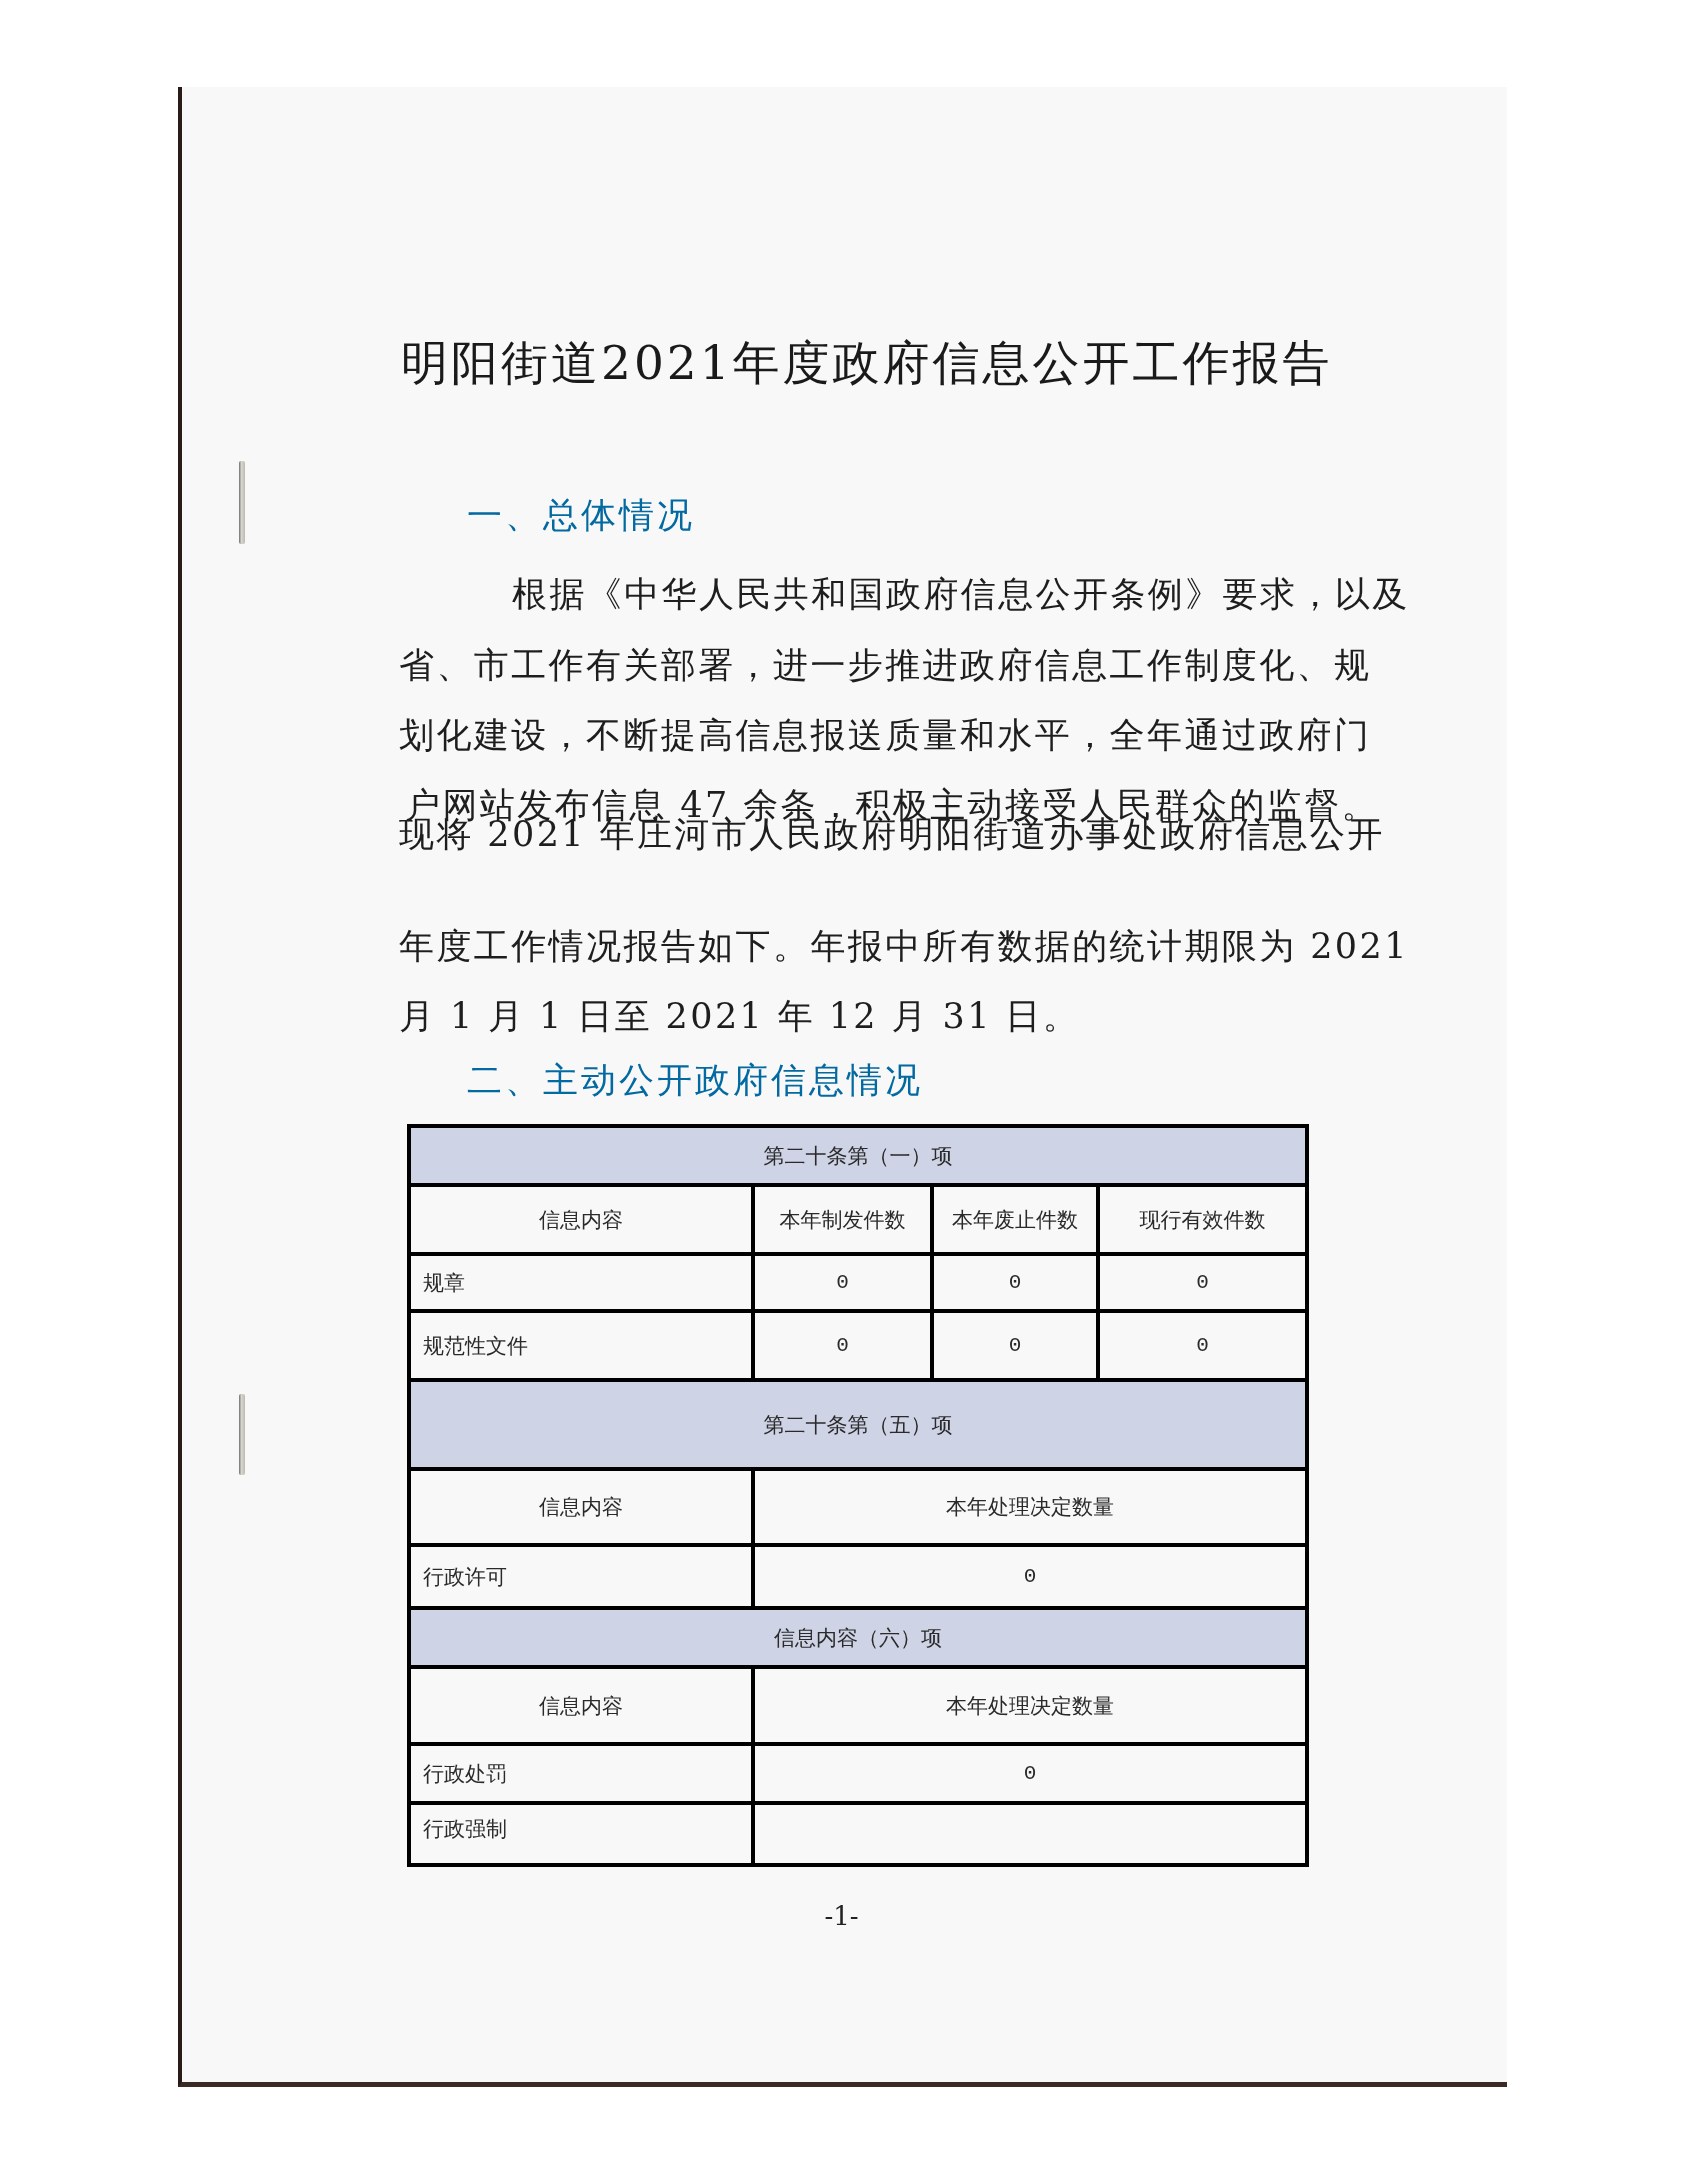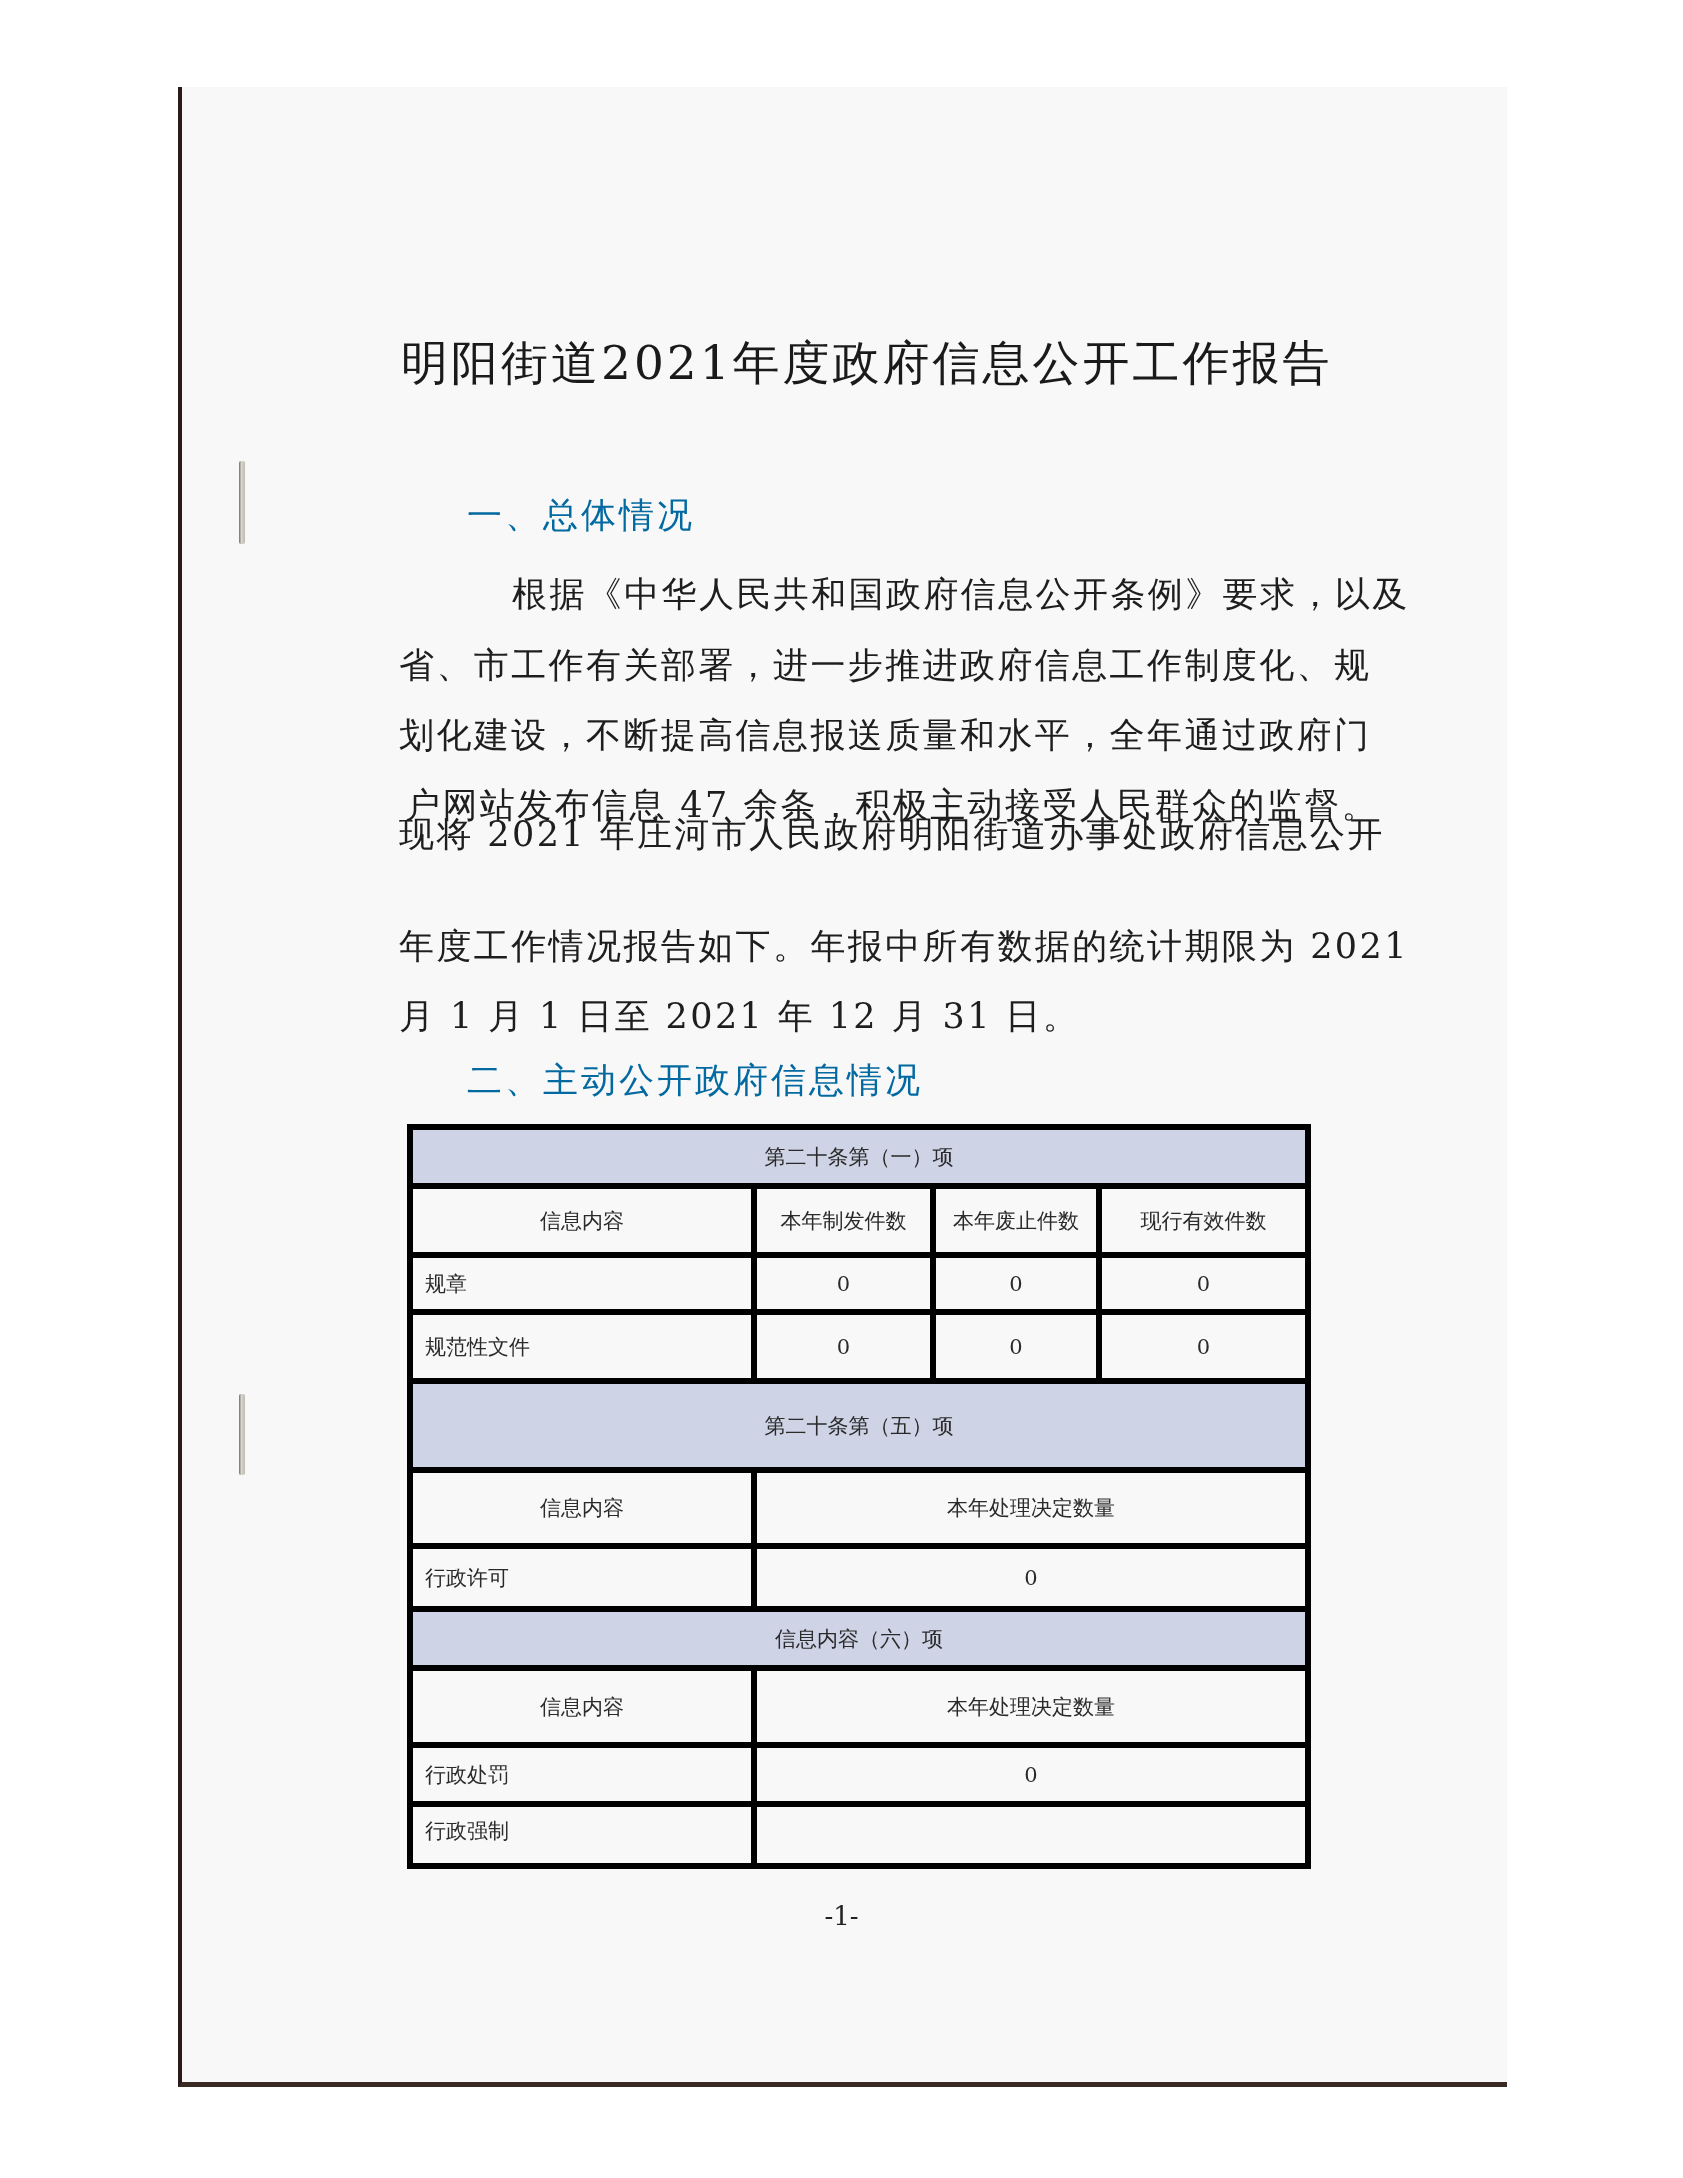--- a/index.html
+++ b/index.html
@@ -31,21 +31,21 @@
   .para-line {
     position: absolute; left: 399px; width: 916px; font-size: 35px; white-space: nowrap;
     letter-spacing: 2.4px; color: #1e1e1e;
   }
   .tbl {
     position: absolute; left: 407px; top: 1124px; width: 898px;
     border-collapse: collapse; table-layout: fixed;
     font-size: 21px; color: #2a2a2a;
   }
   .tbl td {
-    border: 6px solid #000000; padding: 0; vertical-align: middle;
+    border: 4px solid #000000; padding: 0; vertical-align: middle; font-family: Liberation Mono, monospace;
   }
   .sec-head td {
     background: #cfd3e6; text-align: center; font-size: 21px;
   }
   .colh td { text-align: center; }
   .lbl { text-align: left; padding-left: 12px !important; }
   .num { text-align: center; }
   .pagenum {
     position: absolute; left: 0; width: 1683px; top: 1901px; text-align: center;
     font-size: 26px; color: #222;

